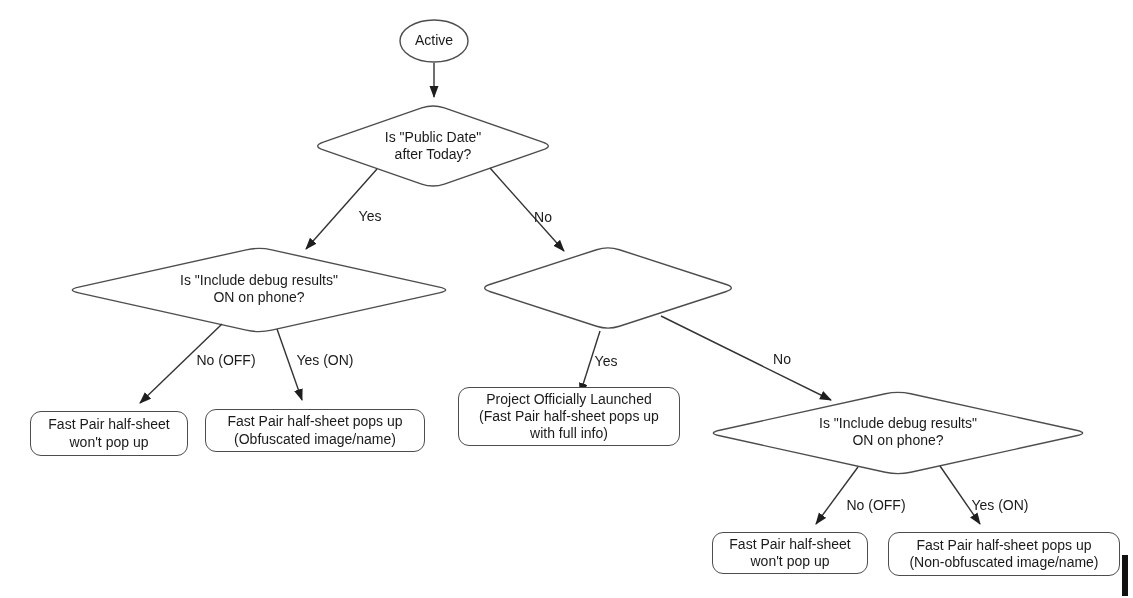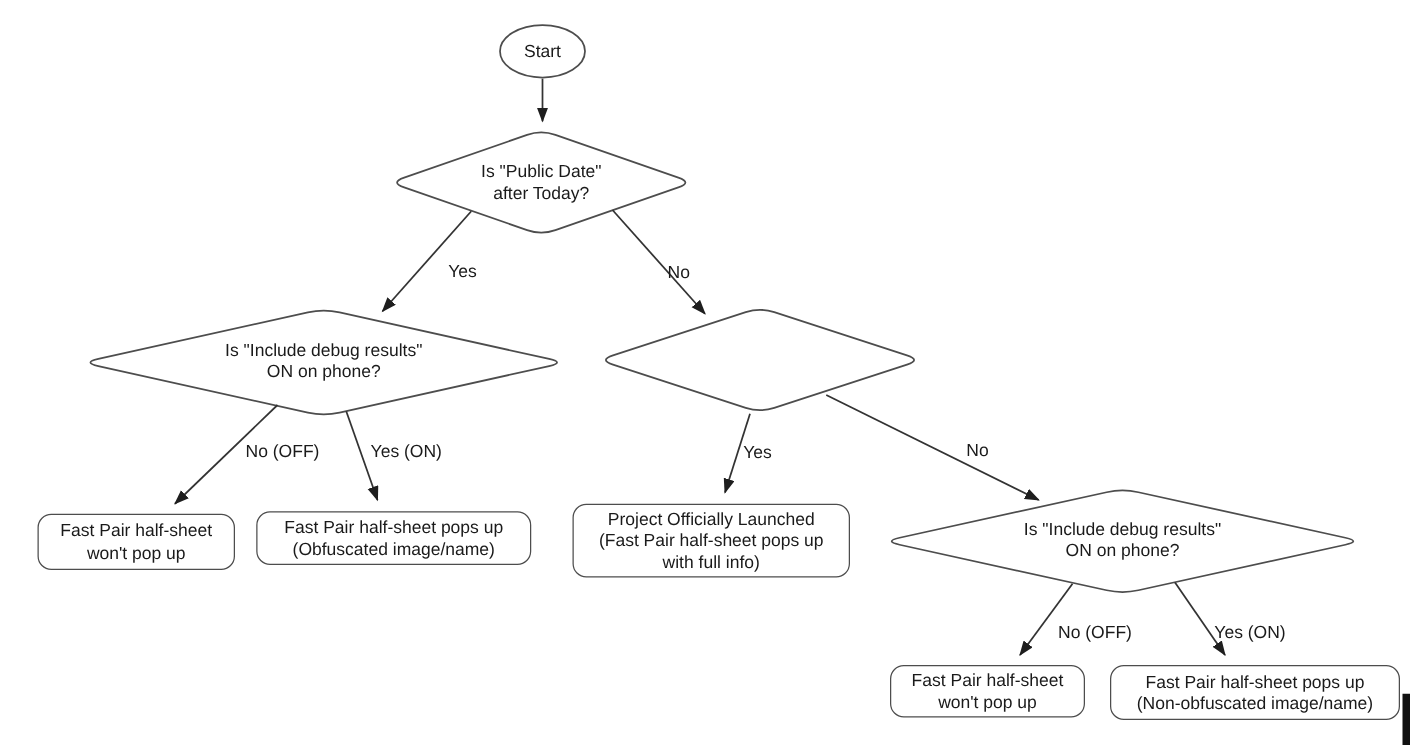--- a/index.html
+++ b/index.html
@@ -71,35 +71,35 @@
   </svg>
 
   <div class="box" style="left:30px;top:411px;width:158px;height:45px">
     <span>Fast Pair half-sheet
 won't pop up</span>
   </div>
   <div class="box" style="left:205px;top:409px;width:220px;height:43px">
     <span>Fast Pair half-sheet pops up
 (Obfuscated image/name)</span>
   </div>
-  <div class="box" style="left:458px;top:403px;width:222px;height:59px">
+  <div class="box" style="left:458px;top:387px;width:222px;height:59px">
     <span>Project Officially Launched
 (Fast Pair half-sheet pops up
 with full info)</span>
   </div>
   <div class="box" style="left:712px;top:532px;width:156px;height:42px">
     <span>Fast Pair half-sheet
 won't pop up</span>
   </div>
   <div class="box" style="left:888px;top:532px;width:232px;height:44px">
     <span>Fast Pair half-sheet pops up
 (Non-obfuscated image/name)</span>
   </div>
 
-  <div class="lbl" style="left:434px;top:41px">Start</div>
+  <div class="lbl" style="left:434px;top:41px">Active</div>
   <div class="lbl" style="left:433px;top:146px">Is "Public Date"
 after Today?</div>
   <div class="lbl" style="left:259px;top:289px">Is "Include debug results"
 ON on phone?</div>
   <div class="lbl" style="left:898px;top:432px">Is "Include debug results"
 ON on phone?</div>
 
   <div class="lbl" style="left:370px;top:217px">Yes</div>
   <div class="lbl" style="left:543px;top:218px">No</div>
   <div class="lbl" style="left:226px;top:361px">No (OFF)</div>

